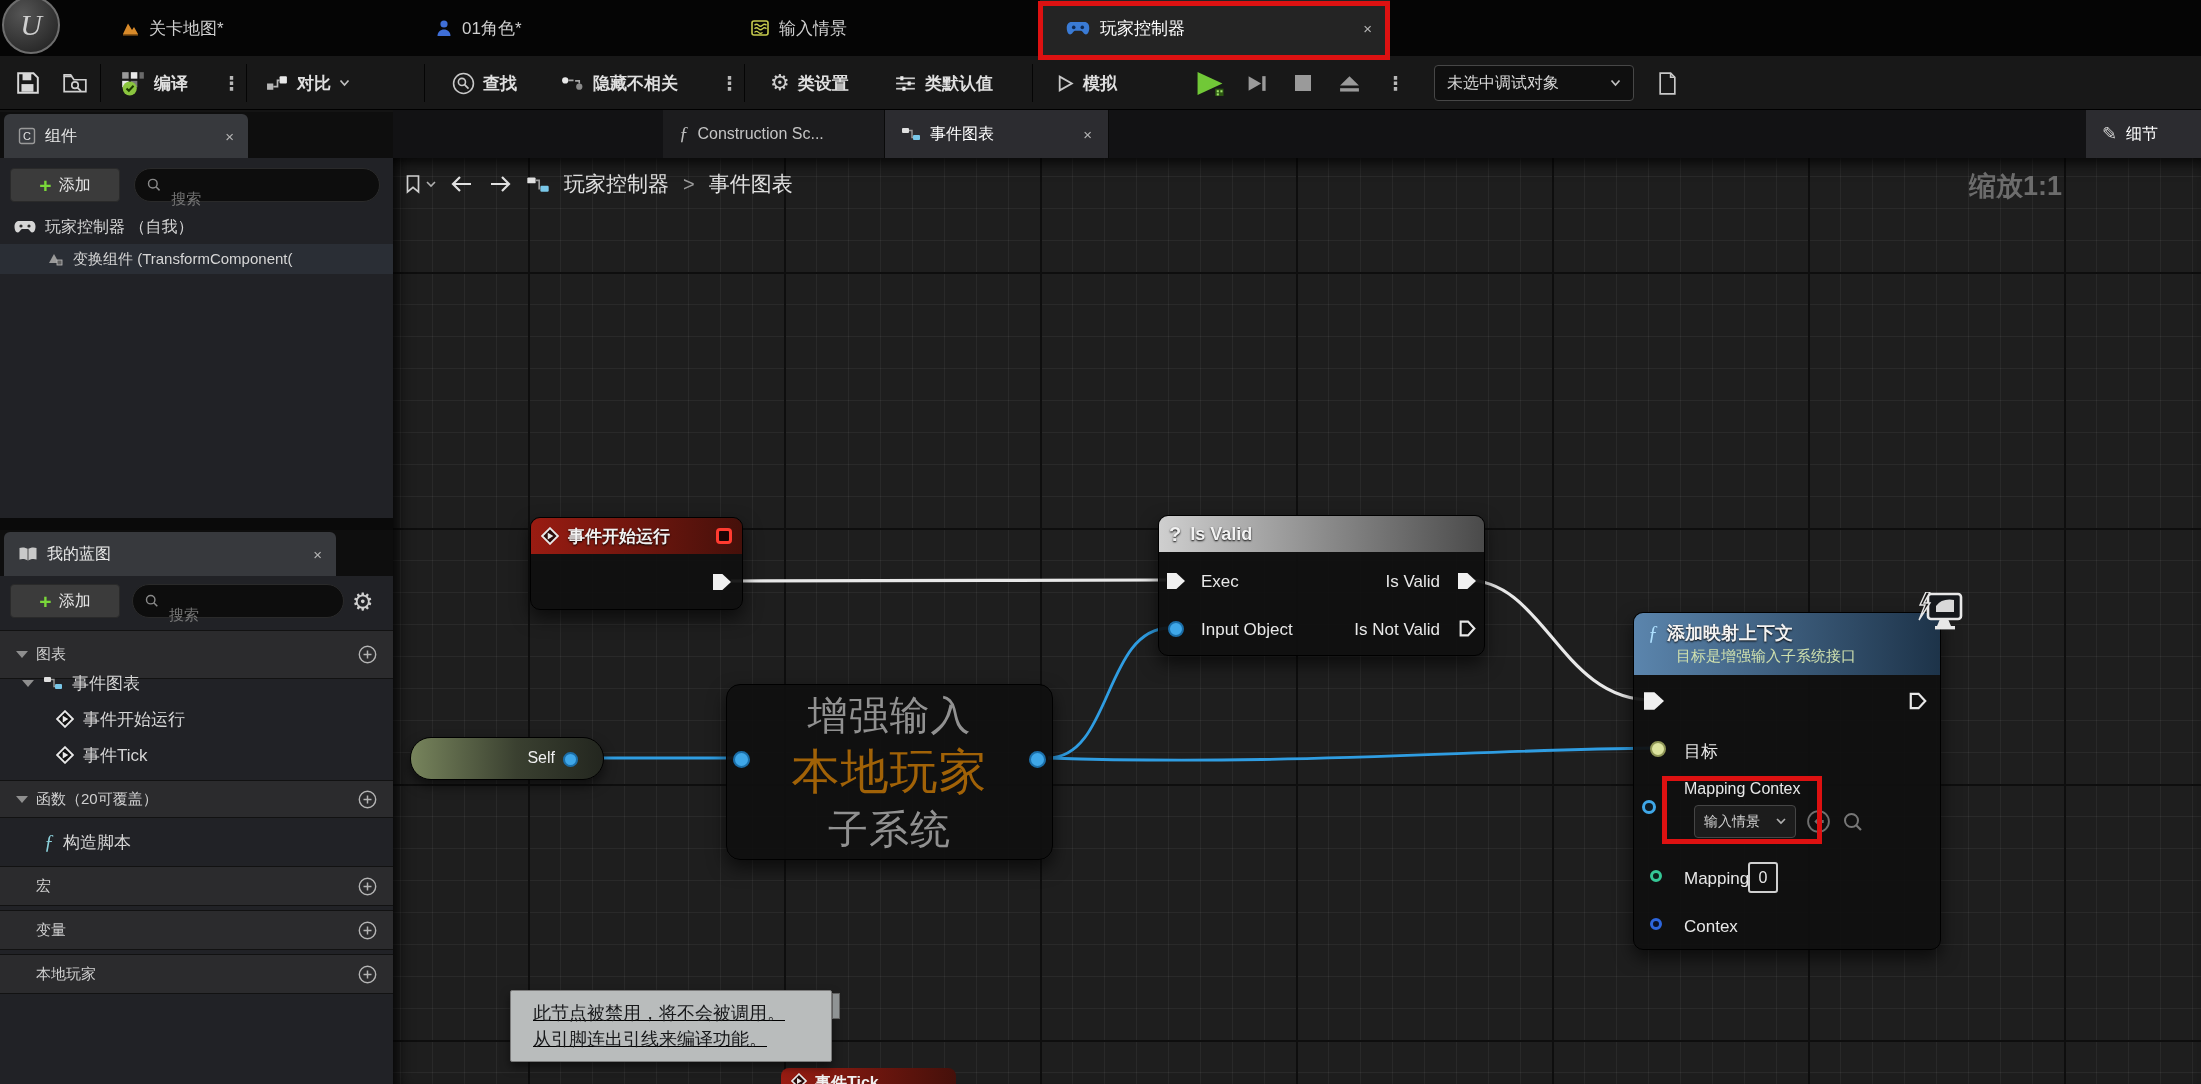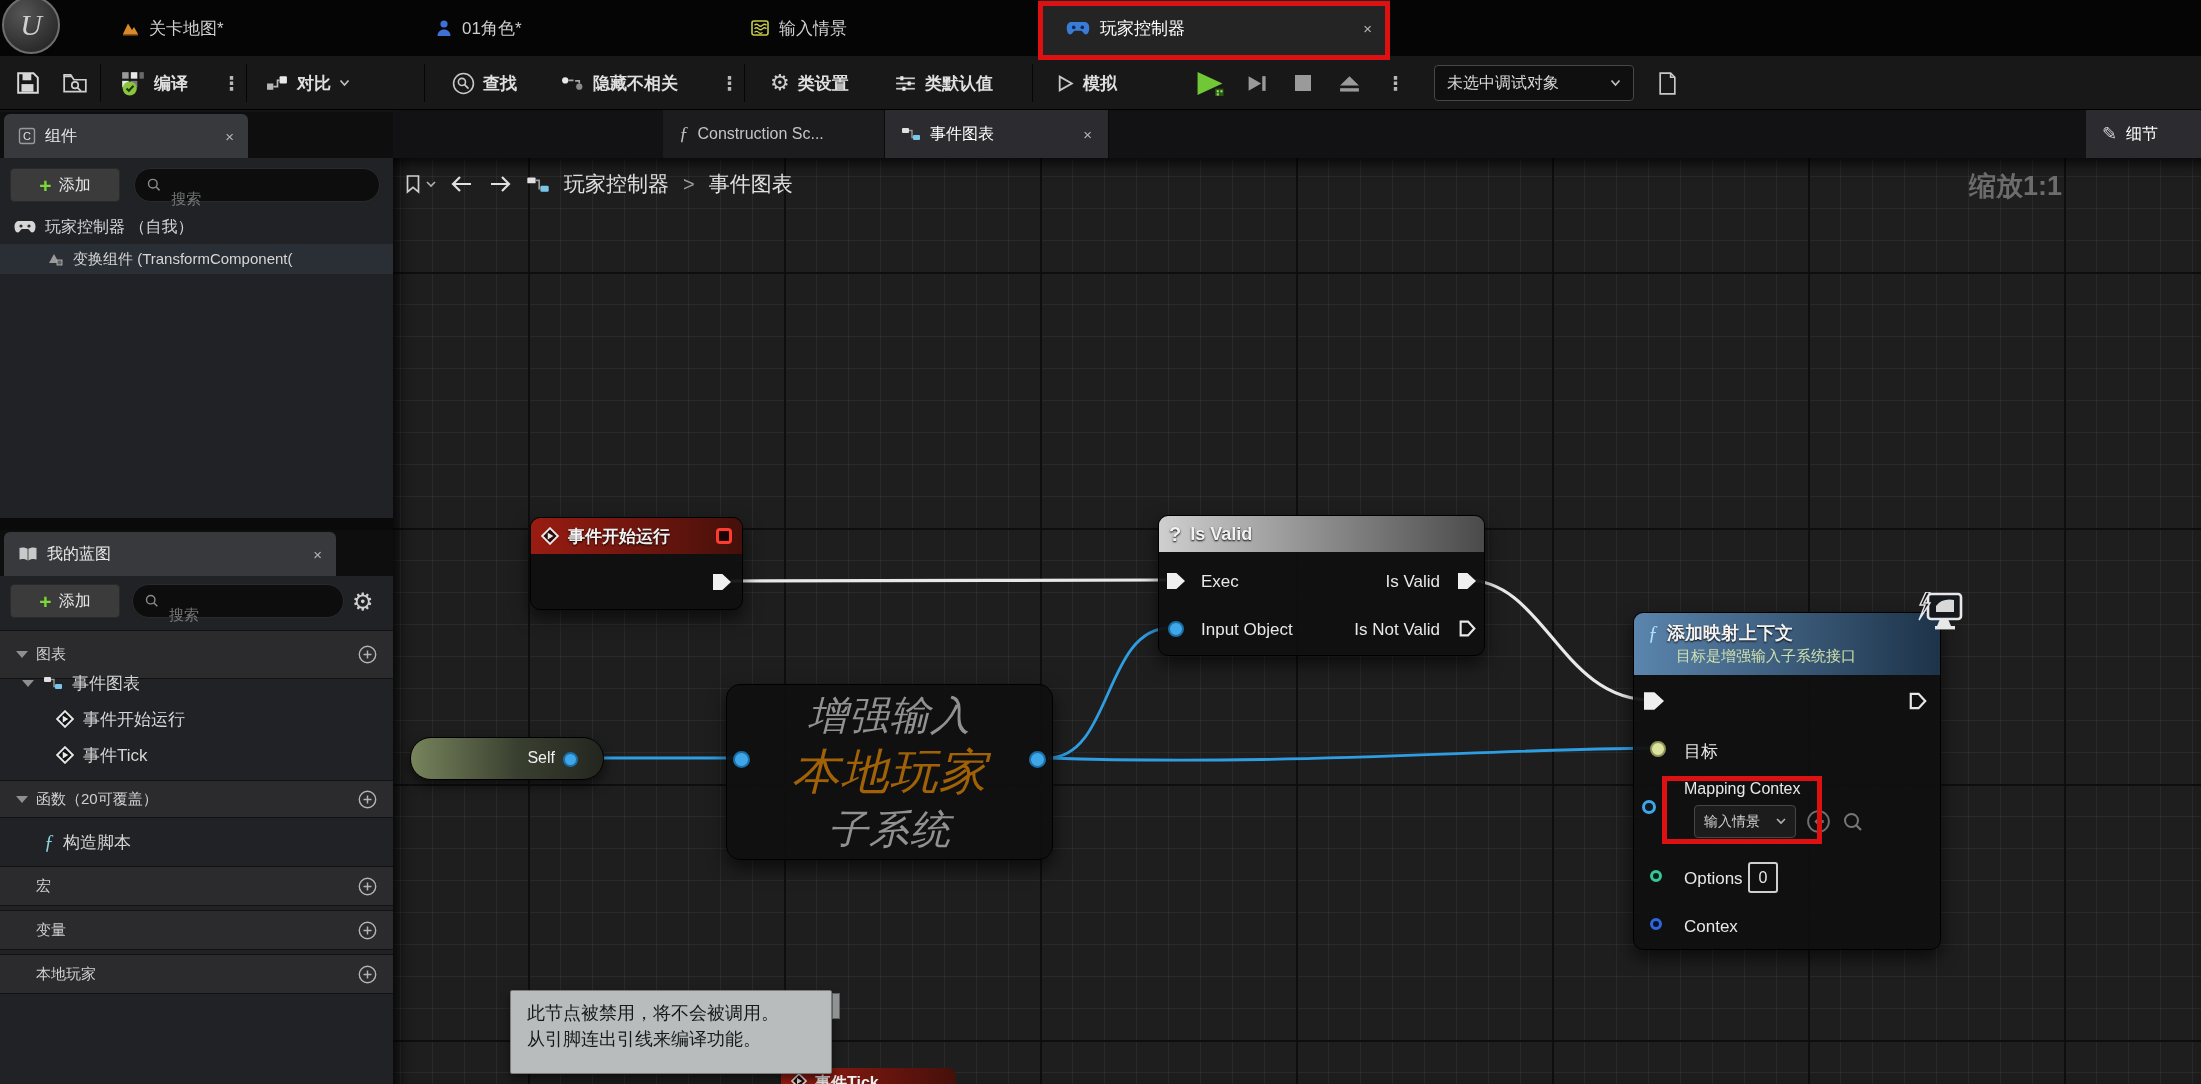--- a/index.html
+++ b/index.html
@@ -424,21 +424,21 @@
     <span class="pinlbl" style="right:44px;top:56px;">Is Valid</span>
     <div class="pexec" style="right:8px;top:56px;"></div>
     <div class="pcirc" style="left:9px;top:105px;width:16px;height:16px;background:#3fa7e8;border:2px solid #1b6ea8;"></div>
     <span class="pinlbl" style="left:42px;top:104px;">Input Object</span>
     <span class="pinlbl" style="right:44px;top:104px;">Is Not Valid</span>
     <svg style="position:absolute;right:7px;top:103px;" width="19" height="19" viewBox="0 0 18 18">
         <path d="M2.5 2.5 H9.5 L15.5 9 L9.5 15.5 H2.5 Z" stroke="#e8e8e8" stroke-width="2" fill="none"></path>
       </svg>
   </div>
 
-  <div class="ab node" style="left:726px;top:684px;width:327px;height:176px;border-radius:14px;z-index:4;display:flex;flex-direction:column;align-items:center;justify-content:center;font-style:italic;">
+  <div class="ab node" style="left:726px;top:684px;width:327px;height:176px;border-radius:14px;z-index:4;display:flex;flex-direction:column;align-items:center;justify-content:center;">
     <span style="font-size:40px;color:#919191;letter-spacing:1px;line-height:1.3;">增强输入</span>
     <span style="font-size:48px;color:#a16207;letter-spacing:1px;line-height:1.3;">本地玩家</span>
     <span style="font-size:40px;color:#919191;letter-spacing:1px;line-height:1.3;">子系统</span>
     <div class="pcirc" style="left:6px;top:66px;width:17px;height:17px;background:#3fa7e8;border:2px solid #1b6ea8;"></div>
     <div class="pcirc" style="right:6px;top:66px;width:17px;height:17px;background:#3fa7e8;border:2px solid #1b6ea8;"></div>
   </div>
 
   <div class="ab" style="left:410px;top:737px;width:194px;height:43px;border-radius:21px;background:linear-gradient(90deg,#77845c,#3a4030 55%,#23261f);border:1px solid #000;box-shadow:0 6px 12px rgba(0,0,0,.55);z-index:4;">
     <span style="position:absolute;right:48px;top:11px;color:#f0f0f0;font-size:16px;">Self</span>
     <div class="pcirc" style="right:25px;top:14px;width:15px;height:15px;background:#3fa7e8;border:2px solid #1b6ea8;"></div>
@@ -468,36 +468,36 @@
     </div>
     <svg style="position:absolute;left:172px;top:196px;" width="25" height="25" viewBox="0 0 24 24">
         <circle cx="12" cy="12" r="10" stroke="#6f6f6f" fill="none" stroke-width="1.8"></circle>
         <path d="M8 12 l4.5 -4.5 v3 h4.5 v3 h-4.5 v3 Z" fill="#6f6f6f"></path>
       </svg>
     <svg style="position:absolute;left:208px;top:198px;" width="22" height="22" viewBox="0 0 22 22">
         <circle cx="9.5" cy="9.5" r="6.5" stroke="#777" fill="none" stroke-width="2"></circle>
         <line x1="14" y1="14" x2="19" y2="19" stroke="#777" stroke-width="2.2"></line>
       </svg>
     <div class="pcirc" style="left:16px;top:257px;width:12px;height:12px;background:#0c1f19;border:3px solid #35c795;"></div>
-    <span class="pinlbl" style="left:50px;top:256px;">Options</span>
+    <span class="pinlbl" style="left:50px;top:256px;">Mapping</span>
     <div style="position:absolute;left:114px;top:249px;width:30px;height:31px;background:#101010;border:2px solid #cfcfcf;border-radius:3px;display:flex;align-items:center;justify-content:center;">
       <span style="color:#e8e8e8;font-size:16px;">0</span>
     </div>
     <div class="pcirc" style="left:16px;top:305px;width:12px;height:12px;background:#0a1228;border:3px solid #2d66dd;"></div>
     <span class="pinlbl" style="left:50px;top:304px;">Contex</span>
   </div>
   <svg class="ab" style="left:1916px;top:592px;z-index:5;" width="48" height="40" viewBox="0 0 48 40">
       <rect x="12" y="2" width="33" height="25" rx="3" fill="#15181c" stroke="#e8e8e8" stroke-width="2.6"></rect>
       <path d="M20 14 q6 -8 18 -6 v12 h-18 Z" fill="#d8d8d8"></path>
       <path d="M24 27 l-3 7 h14 l-3 -7" fill="#e8e8e8"></path>
       <rect x="19" y="34" width="20" height="3.4" fill="#e8e8e8"></rect>
       <path d="M10 0 L4 13 h5 L3 28 L14 11 H8 L14 0 Z" fill="#1a1a1a" stroke="#e8e8e8" stroke-width="1.4"></path>
     </svg>
 
-  <div class="ab" style="left:510px;top:990px;width:322px;height:84px;background:#b9bcbc;border:1px solid #7a7a7a;border-radius:2px;padding:9px 16px;z-index:5;box-shadow:0 5px 10px rgba(0,0,0,.5);">
+  <div class="ab" style="left:510px;top:990px;width:322px;height:72px;background:#b9bcbc;border:1px solid #7a7a7a;border-radius:2px;padding:9px 22px;z-index:5;box-shadow:0 5px 10px rgba(0,0,0,.5);text-decoration:underline;">
     <div style="color:#17181a;font-size:18px;line-height:1.45;white-space:nowrap;">此节点被禁用，将不会被调用。</div>
     <div style="color:#17181a;font-size:18px;line-height:1.45;white-space:nowrap;">从引脚连出引线来编译功能。</div>
     <div style="position:absolute;right:-9px;top:2px;width:8px;height:26px;background:#8f9394;border:1px solid #5f5f5f;"></div>
   </div>
 
   <div class="ab" style="left:781px;top:1068px;width:175px;height:16px;border-radius:8px 8px 0 0;background:linear-gradient(90deg,#9a1c12,#45100a);overflow:hidden;z-index:4;display:flex;gap:8px;padding:5px 0 0 10px;">
     <svg width="16" height="16" viewBox="0 0 16 16" style="flex:none;">
         <path d="M8 1 L15 8 L8 15 L1 8 Z" fill="#2a0a08" stroke="#e8e8e8" stroke-width="1.6"></path>
         <path d="M6 5 L11 8 L6 11 Z" fill="#e8e8e8"></path>
       </svg>

